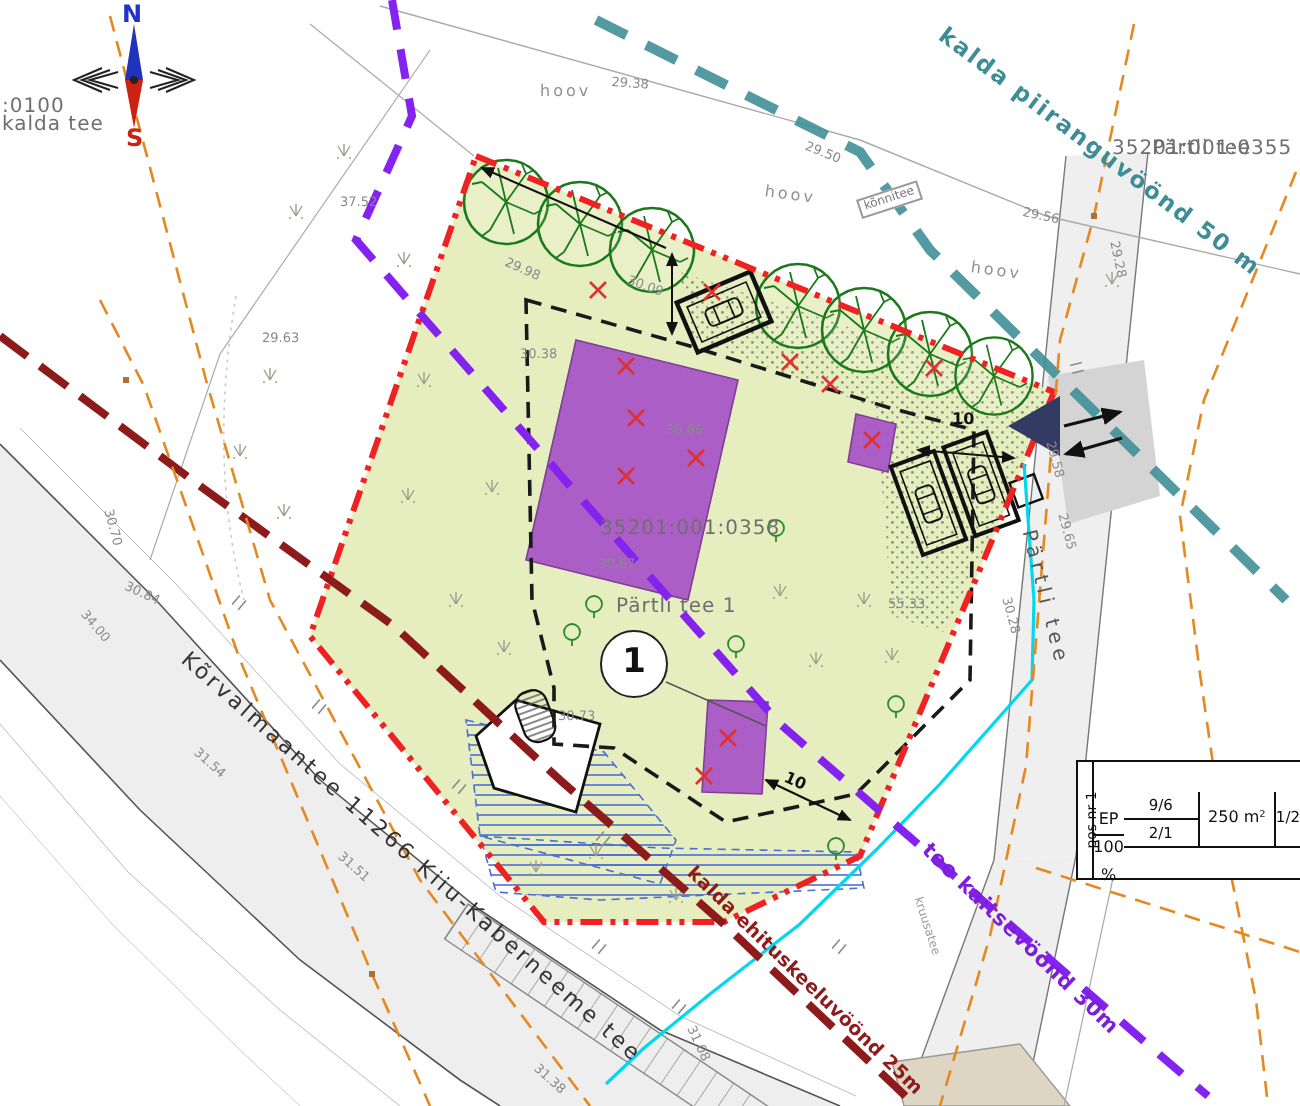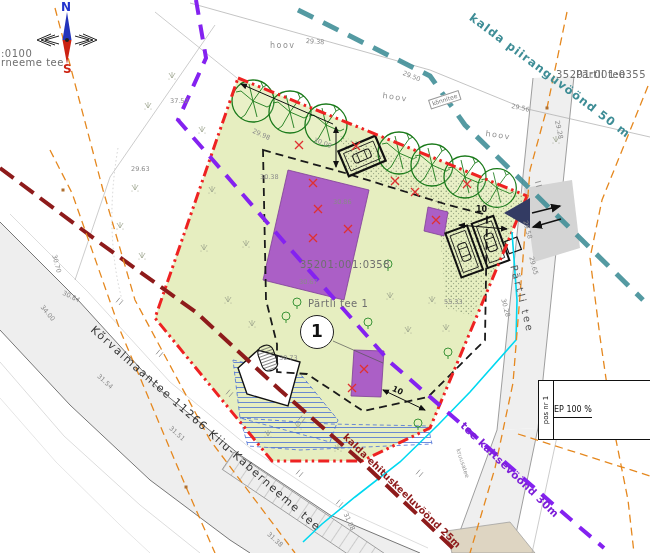--- a/index.html
+++ b/index.html
@@ -264,21 +264,21 @@
   </g>
 </svg>
 
 <div id="label-layer">
       <span class="ml elev" style="left: 306px; top: 38px; transform: rotate(4deg);">29.38</span>
       <span class="ml elev" style="left: 404px; top: 70px; transform: rotate(22deg);">29.50</span>
       <span class="ml elev" style="left: 512px; top: 103px; transform: rotate(12deg);">29.56</span>
       <span class="ml elev" style="left: 170px; top: 98px;">37.52</span>
       <span class="ml elev" style="left: 131px; top: 166px;">29.63</span>
       <span class="ml elev" style="left: 260px; top: 174px; text-align: right;">30.38</span>
-      <span class="ml elev" style="left: 333px; top: 199px;">30.86</span>
+      <span class="ml elev" style="left: 333px; top: 212px;">30.86</span>
       <span class="ml elev" style="left: 444px; top: 299px;">55.33</span>
       <span class="ml elev" style="left: 279px; top: 343px; margin-top: 12px;">30.73</span>
       <span class="ml elev" style="left: 299px; top: 279px;">30.67</span>
       <span class="ml elev" style="left: 64px; top: 290px; transform: rotate(25deg);">30.84</span>
       <span class="ml elev" style="left: 57px; top: 254px; transform: rotate(75deg);">30.70</span>
       <span class="ml elev" style="left: 44px; top: 304px; transform: rotate(50deg);">34.00</span>
       <span class="ml elev" style="left: 100px; top: 373px; transform: rotate(42deg);">31.54</span>
       <span class="ml elev" style="left: 172px; top: 425px; transform: rotate(42deg);">31.51</span>
       <span class="ml elev" style="left: 270px; top: 531px; transform: rotate(42deg);">31.38</span>
       <span class="ml elev" style="left: 348px; top: 512px; transform: rotate(65deg);">31.08</span>
@@ -291,37 +291,45 @@
       <span class="ml hoov" style="left: 270px; top: 42px;">hoov</span>
       <span class="ml hoov" style="left: 383px; top: 92px; transform: rotate(8deg);">hoov</span>
       <span class="ml hoov" style="left: 486px; top: 130px; transform: rotate(8deg);">hoov</span>
       <span class="ml tiny" style="left: 461px; top: 448px; transform: rotate(72deg);">kruusatee</span>
       <span class="ml box" style="left: 428px; top: 100px; transform: rotate(-18deg);">kõnnitee</span>
       <span class="ml cad" style="left: 556px; top: 70px;">35201:001:0355</span>
       <span class="ml cad" style="left: 576px; top: 70px;">Pärtli tee</span>
       <span class="ml cad" style="left: 300px; top: 260px;">35201:001:0358</span>
       <span class="ml cad" style="left: 308px; top: 270px; margin-top: 29px;">Pärtli tee 1</span>
       <span class="ml cad" style="left: 1px; top: 49px;">:0100</span>
-      <span class="ml cad" style="left: 1px; top: 58px;">rneeme tee</span>
+      <span class="ml cad" style="left: 1px; top: 58px;">kalda tee</span>
       <span class="ml roadname" style="left: 96px; top: 324px; transform: rotate(41.5deg);">Kõrvalmaantee 11266 Kiiu-Kaberneeme tee</span>
       <span class="ml partli" style="left: 518px; top: 264px; transform: rotate(76deg);">Pärtli tee</span>
       <span class="ml teal" style="left: 474px; top: 12px; transform: rotate(37deg);">kalda piiranguvöönd 50 m</span>
       <span class="ml violet" style="left: 466px; top: 420px; transform: rotate(44deg);">tee kaitsevöönd 30m</span>
       <span class="ml maroon" style="left: 348px; top: 432px; transform: rotate(44deg);">kalda ehituskeeluvöönd 25m</span>
       <span class="ml dim" style="left: 476px; top: 206px;">10</span>
       <span class="ml dim" style="left: 394px; top: 385px; transform: rotate(25deg);">10</span>
     </div>
 
 <span class="compassN">N</span>
 <span class="compassS">S</span>
 
 <div class="circle1">1</div>
 
 <div class="spec">
   <div class="t-pos">
     <span>pos nr 1</span>
   </div>
   <div class="t-main">
     <div class="t-ep">EP 100 %</div>
+    <div class="t-mid">
+      <div class="t-col1">
+        <div>9/6</div>
+        <div>2/1</div>
+      </div>
+      <div class="t-col2">250 m²</div>
+      <div class="t-col3">1/2</div>
+    </div>
   </div>
 </div>
 
 </div>
 
 </body></html>

